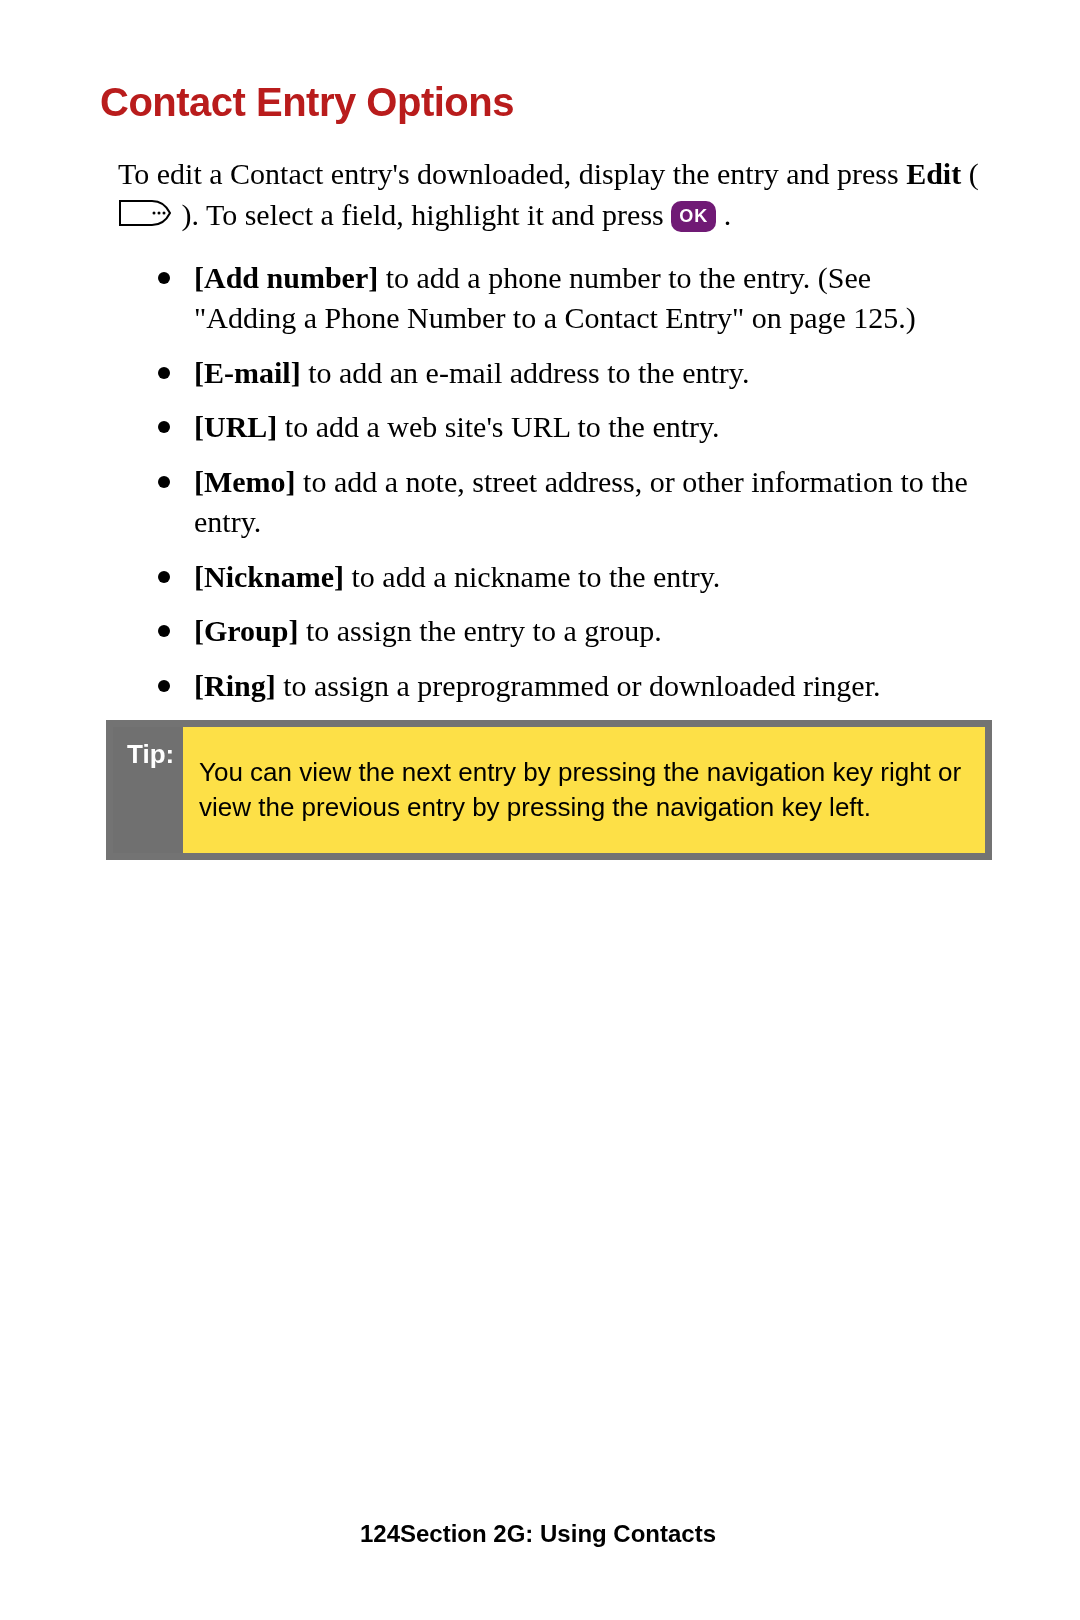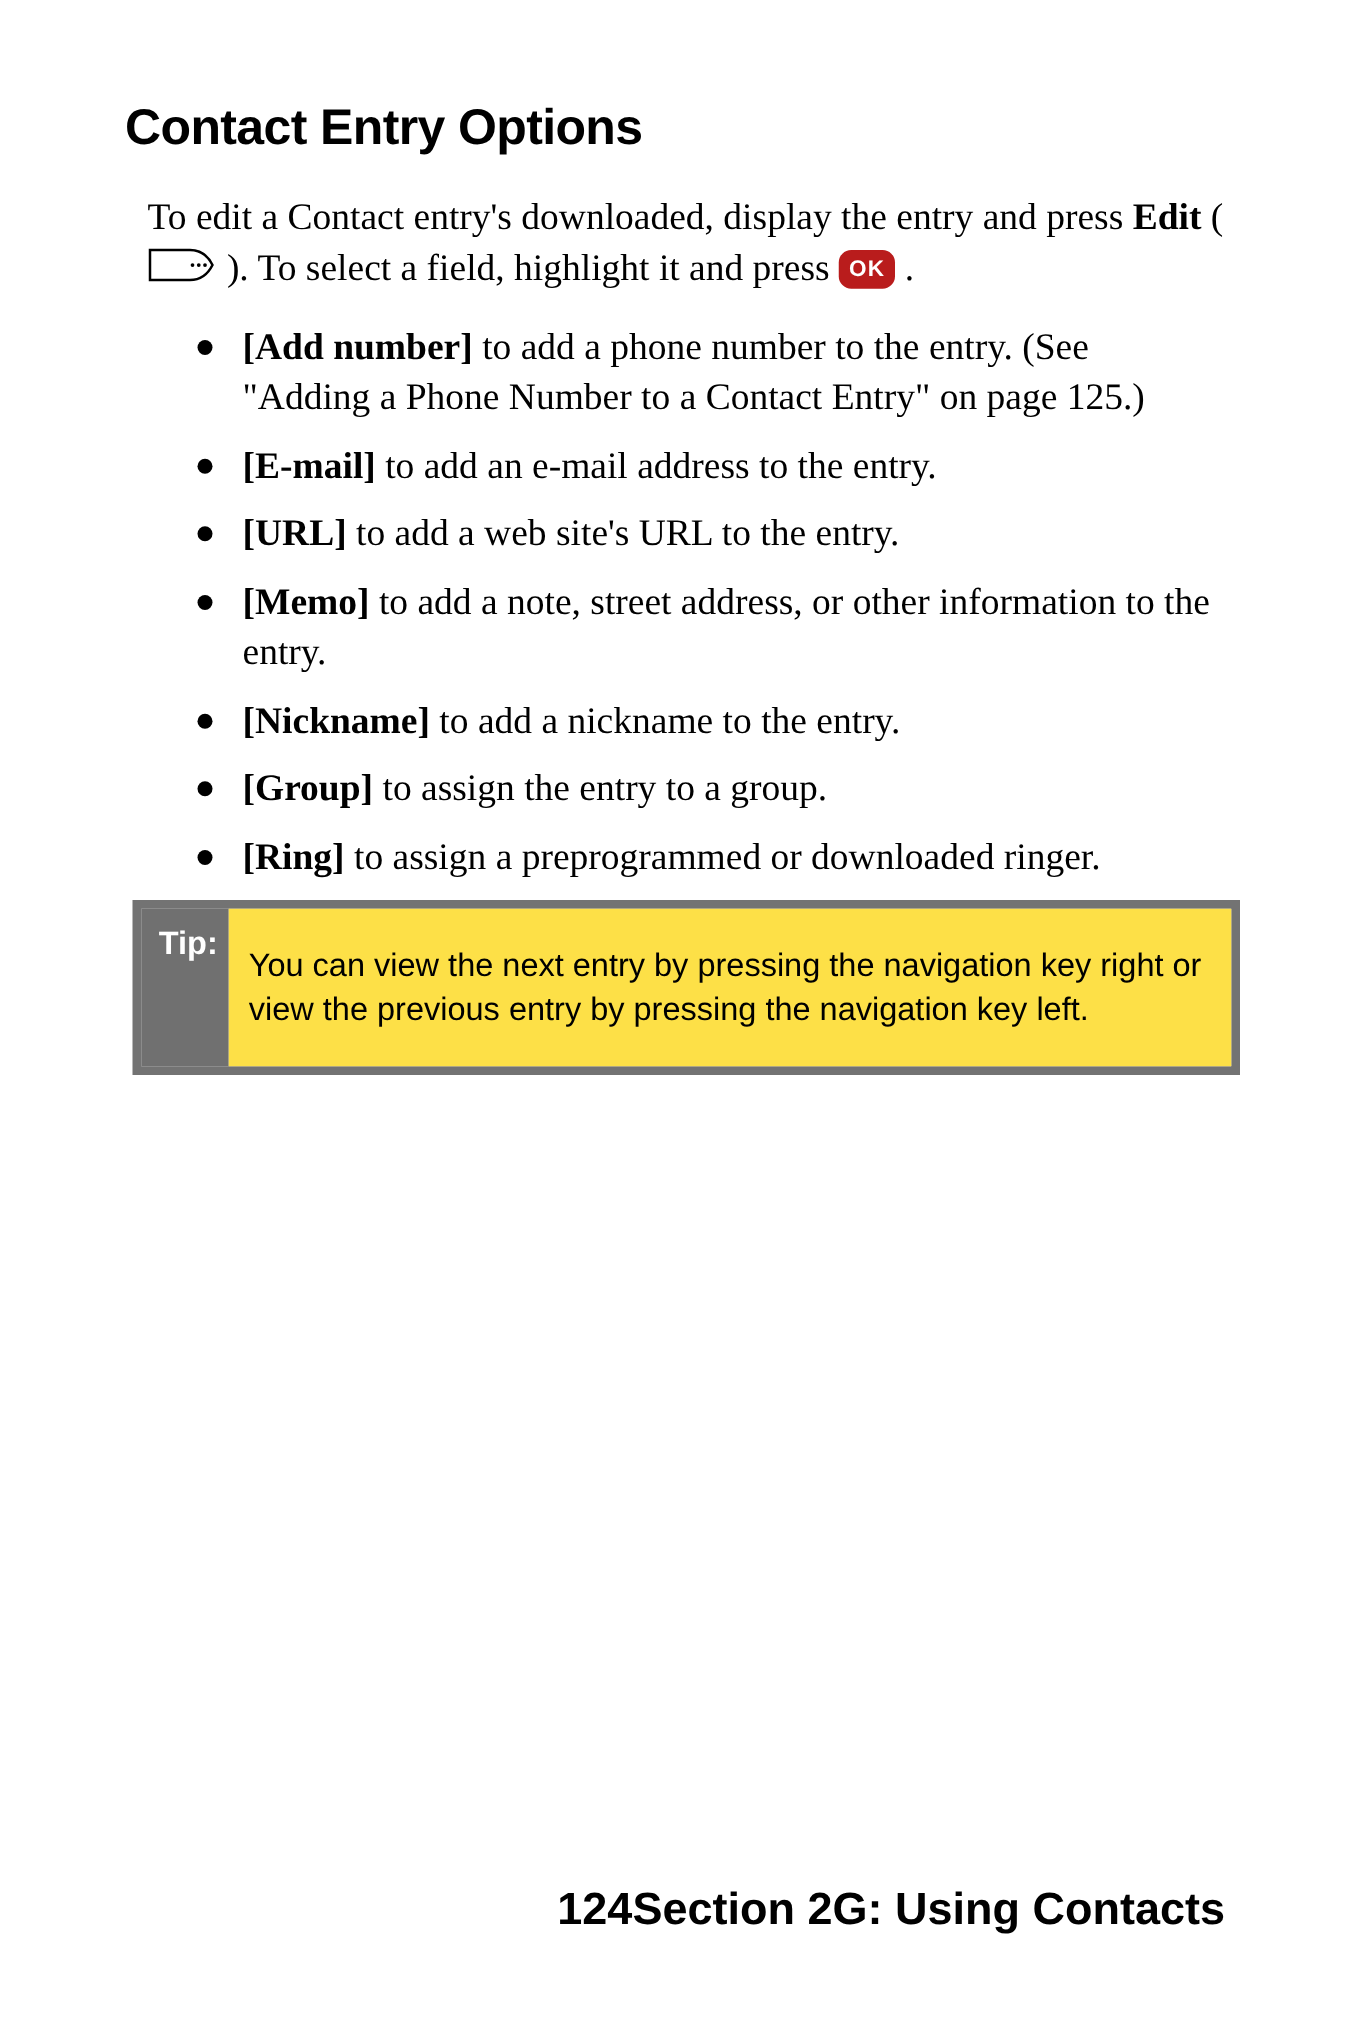--- a/index.html
+++ b/index.html
@@ -14,42 +14,42 @@
   .page {
     position: relative;
     width: 1080px;
     height: 1620px;
     box-sizing: border-box;
     padding: 80px 100px 0 100px;
   }
   .heading {
     font-family: "Arial Black", Arial, Helvetica, sans-serif;
     font-weight: 900;
-    color: #000000;
+    color: #b91c1c;
     font-size: 40px;
     margin: 0 0 28px 0;
     letter-spacing: -0.5px;
   }
   .intro {
     font-size: 30px;
     line-height: 1.38;
     margin: 0 0 18px 0;
     padding-left: 18px;
   }
   .bold-sans {
     font-family: Liberation Serif, serif;
     font-weight: 900;
   }
   .softkey-icon {
     display: inline-block;
     vertical-align: -4px;
   }
   .ok-icon {
     display: inline-block;
-    background: #b91c1c;
+    background: #701a75;
     color: #fff;
     font-family: Arial, Helvetica, sans-serif;
     font-weight: 900;
     font-size: 18px;
     padding: 3px 8px;
     border-radius: 10px;
     vertical-align: 3px;
     letter-spacing: 1px;
   }
   ul.options {
@@ -98,24 +98,24 @@
     line-height: 1.35;
     padding: 28px 16px;
     flex: 1;
   }
   .footer {
     position: absolute;
     bottom: 72px;
     left: 96px;
     right: 100px;
     display: flex;
-    justify-content: flex-end;
+    justify-content: center;
     font-family: Arial, Helvetica, sans-serif;
     font-weight: 900;
-    font-size: 36px;
+    font-size: 24px;
   }
 </style>
 </head>
 <body>
 
 <div class="page">
 
   <h2 class="heading">Contact Entry Options</h2>
 
   <p class="intro">

